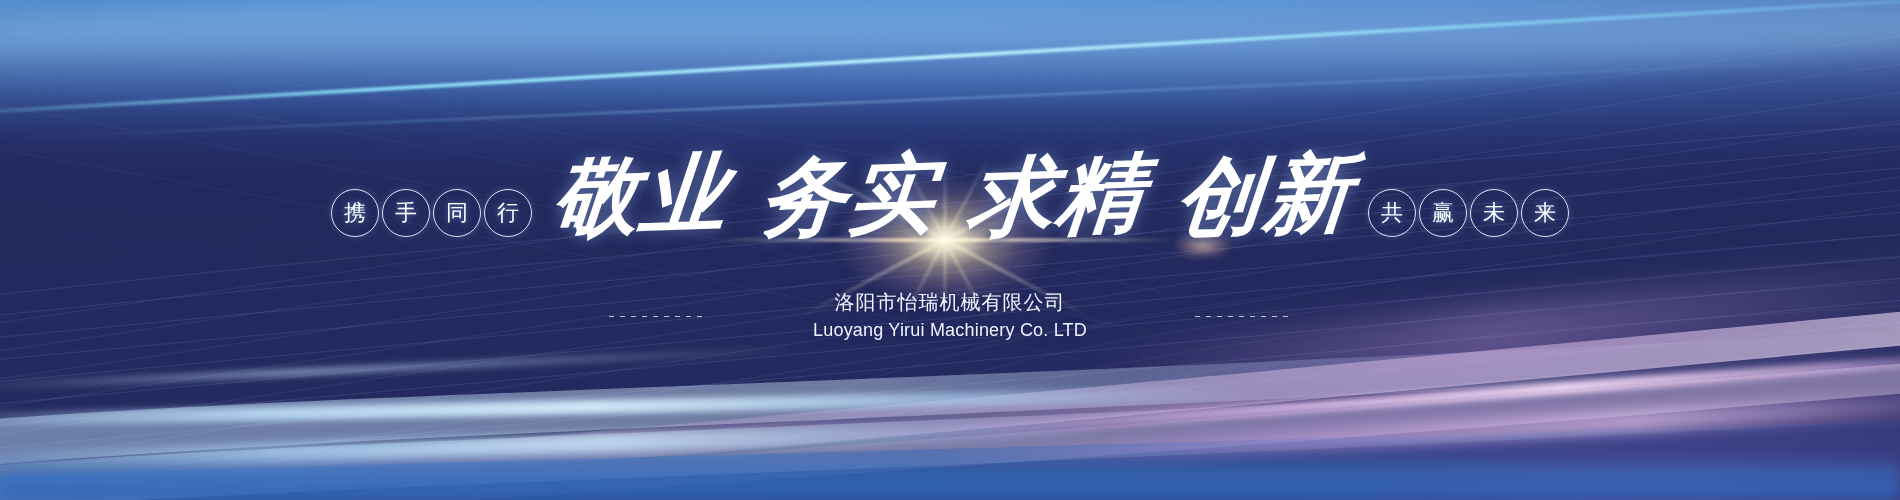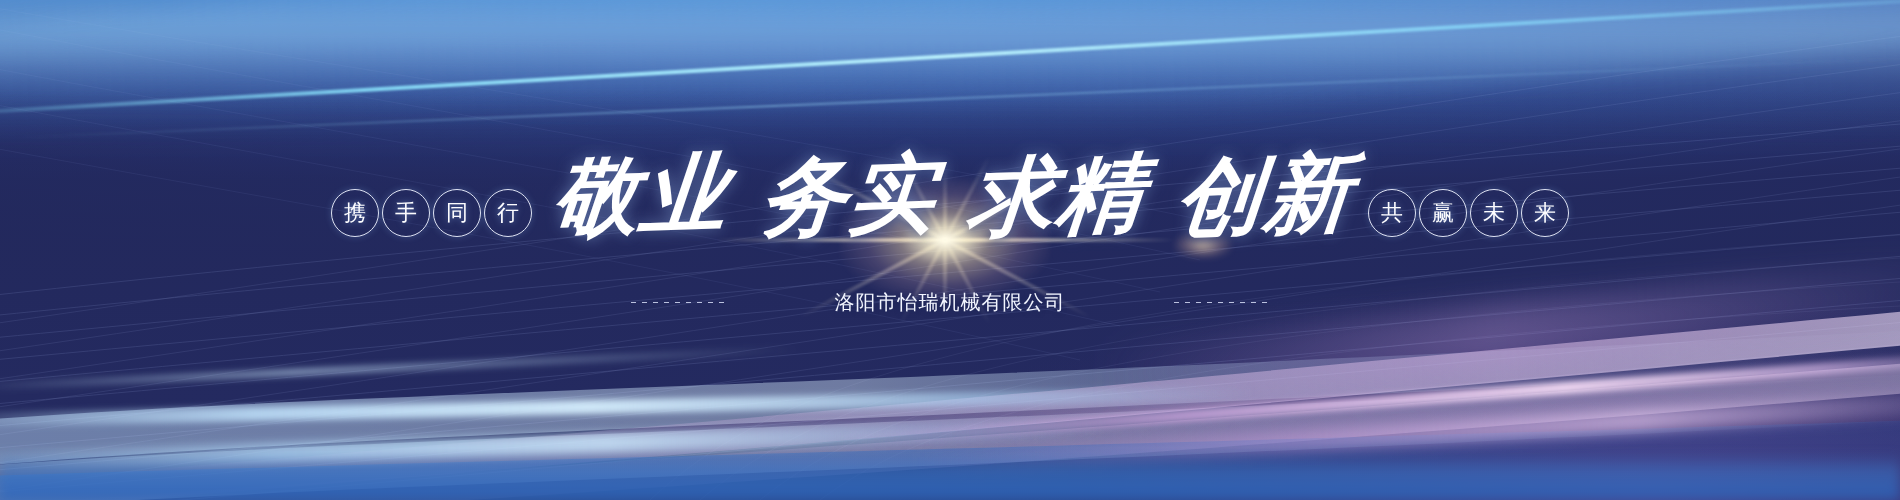--- a/index.html
+++ b/index.html
@@ -307,18 +307,19 @@
         <div class="circled">未</div>
         <div class="circled">来</div>
       </div>
 
     </div>
 
     <div class="company">
       <div class="dash l"></div>
       <div class="company-names">
         <div class="company-cn">洛阳市怡瑞机械有限公司</div>
+        <div class="company-en">Luoyang Yirui Machinery Co. LTD</div>
       </div>
       <div class="dash r"></div>
     </div>
 
   </div>
 </div>
 
 </body></html>

